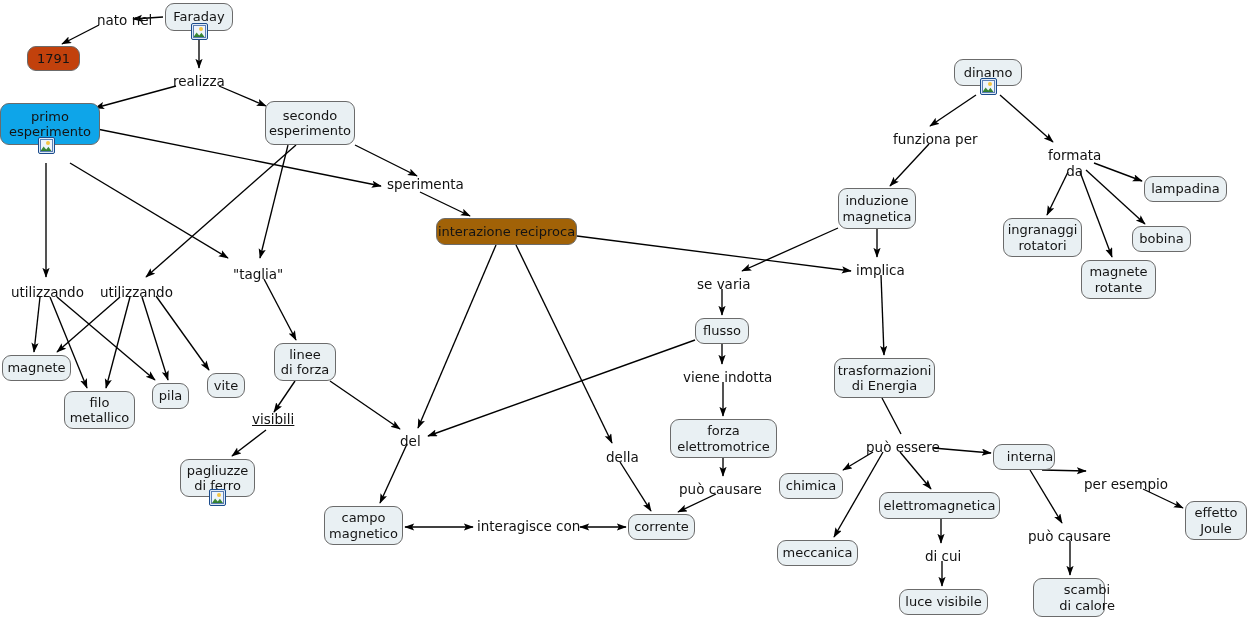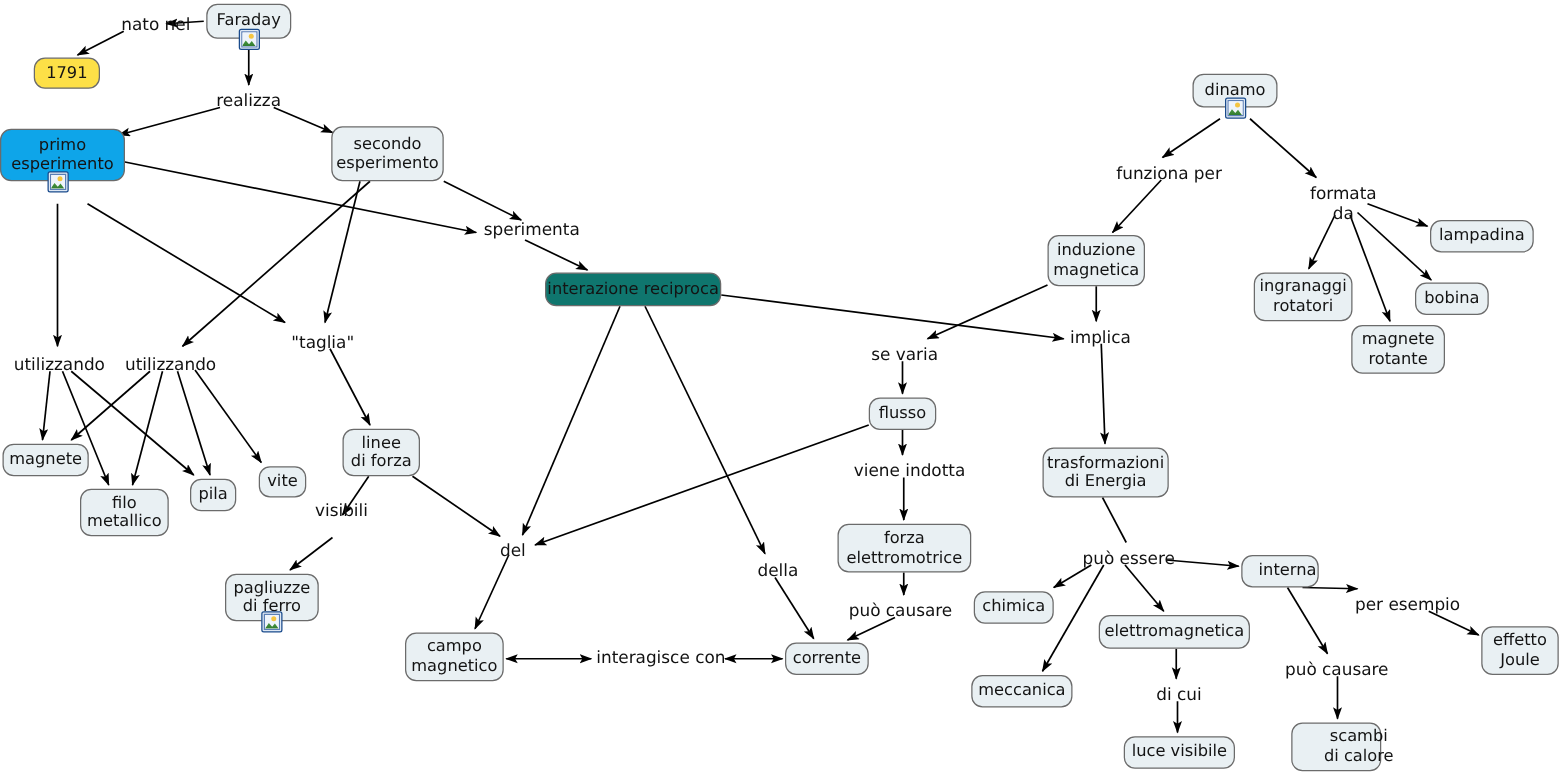--- a/index.html
+++ b/index.html
@@ -125,33 +125,33 @@
   </svg>
   <div id="node-layer">
       <div class="node" style="left: 165px; top: 3px; width: 68px; height: 28px; background: rgb(233, 240, 243); border-color: rgb(107, 107, 107);"><span>Faraday</span></div>
       <div class="picicon" style="left: 190.5px; top: 23px;">
         <div class="frame">
           <div class="sky"></div>
           <div class="sun"></div>
           <div class="hill"></div>
         </div>
       </div>
-      <div class="node" style="left: 27px; top: 46px; width: 53px; height: 25px; background: #fde047; border-color: rgb(107, 107, 107);"><span>1791</span></div>
+      <div class="node" style="left: 27px; top: 46px; width: 53px; height: 25px; background: #c2410c; border-color: rgb(107, 107, 107);"><span>1791</span></div>
       <div class="node" style="left: 0px; top: 103px; width: 100px; height: 42px; background: #0ea5e9; border-color: rgb(107, 107, 107);"><span>primo
 esperimento</span></div>
       <div class="picicon" style="left: 37.5px; top: 137px;">
         <div class="frame">
           <div class="sky"></div>
           <div class="sun"></div>
           <div class="hill"></div>
         </div>
       </div>
       <div class="node" style="left: 265px; top: 101px; width: 90px; height: 44px; background: rgb(233, 240, 243); border-color: rgb(107, 107, 107);"><span>secondo
 esperimento</span></div>
-      <div class="node" style="left: 436px; top: 218px; width: 141px; height: 27px; background: #0f766e; border-color: rgb(107, 107, 107);"><span>interazione reciproca</span></div>
+      <div class="node" style="left: 436px; top: 218px; width: 141px; height: 27px; background: #a16207; border-color: rgb(107, 107, 107);"><span>interazione reciproca</span></div>
       <div class="node" style="left: 2px; top: 355px; width: 69px; height: 26px; background: rgb(233, 240, 243); border-color: rgb(107, 107, 107);"><span>magnete</span></div>
       <div class="node" style="left: 64px; top: 391px; width: 71px; height: 38px; background: rgb(233, 240, 243); border-color: rgb(107, 107, 107);"><span>filo
 metallico</span></div>
       <div class="node" style="left: 152px; top: 383px; width: 37px; height: 26px; background: rgb(233, 240, 243); border-color: rgb(107, 107, 107);"><span>pila</span></div>
       <div class="node" style="left: 207px; top: 373px; width: 38px; height: 25px; background: rgb(233, 240, 243); border-color: rgb(107, 107, 107);"><span>vite</span></div>
       <div class="node" style="left: 274px; top: 343px; width: 62px; height: 38px; background: rgb(233, 240, 243); border-color: rgb(107, 107, 107);"><span>linee
 di forza</span></div>
       <div class="node" style="left: 180px; top: 459px; width: 75px; height: 38px; background: rgb(233, 240, 243); border-color: rgb(107, 107, 107);"><span>pagliuzze
 di ferro</span></div>
       <div class="picicon" style="left: 209px; top: 489px;">
@@ -195,21 +195,21 @@
       <div class="node" style="left: 1185px; top: 501px; width: 62px; height: 39px; background: rgb(233, 240, 243); border-color: rgb(107, 107, 107);"><span>effetto
 Joule</span></div>
     </div>
   <div id="label-layer">
       <div class="linklabel" style="left: 97px; top: 13px;">nato nel</div>
       <div class="linklabel" style="left: 173px; top: 74px;">realizza</div>
       <div class="linklabel" style="left: 387px; top: 177px;">sperimenta</div>
       <div class="linklabel" style="left: 11px; top: 285px;">utilizzando</div>
       <div class="linklabel" style="left: 100px; top: 285px;">utilizzando</div>
       <div class="linklabel" style="left: 233px; top: 267px;">"taglia"</div>
-      <div class="linklabel" style="left: 252px; top: 402px;">visibili</div>
+      <div class="linklabel" style="left: 252px; top: 412px; text-decoration: underline;">visibili</div>
       <div class="linklabel" style="left: 400px; top: 434px;">del</div>
       <div class="linklabel" style="left: 606px; top: 450px;">della</div>
       <div class="linklabel" style="left: 477px; top: 519px;">interagisce con</div>
       <div class="linklabel" style="left: 697px; top: 277px;">se varia</div>
       <div class="linklabel" style="left: 683px; top: 370px;">viene indotta</div>
       <div class="linklabel" style="left: 679px; top: 482px;">può causare</div>
       <div class="linklabel" style="left: 893px; top: 132px;">funziona per</div>
       <div class="linklabel" style="left: 1048px; top: 148px;">formata
 da</div>
       <div class="linklabel" style="left: 856px; top: 263px;">implica</div>

